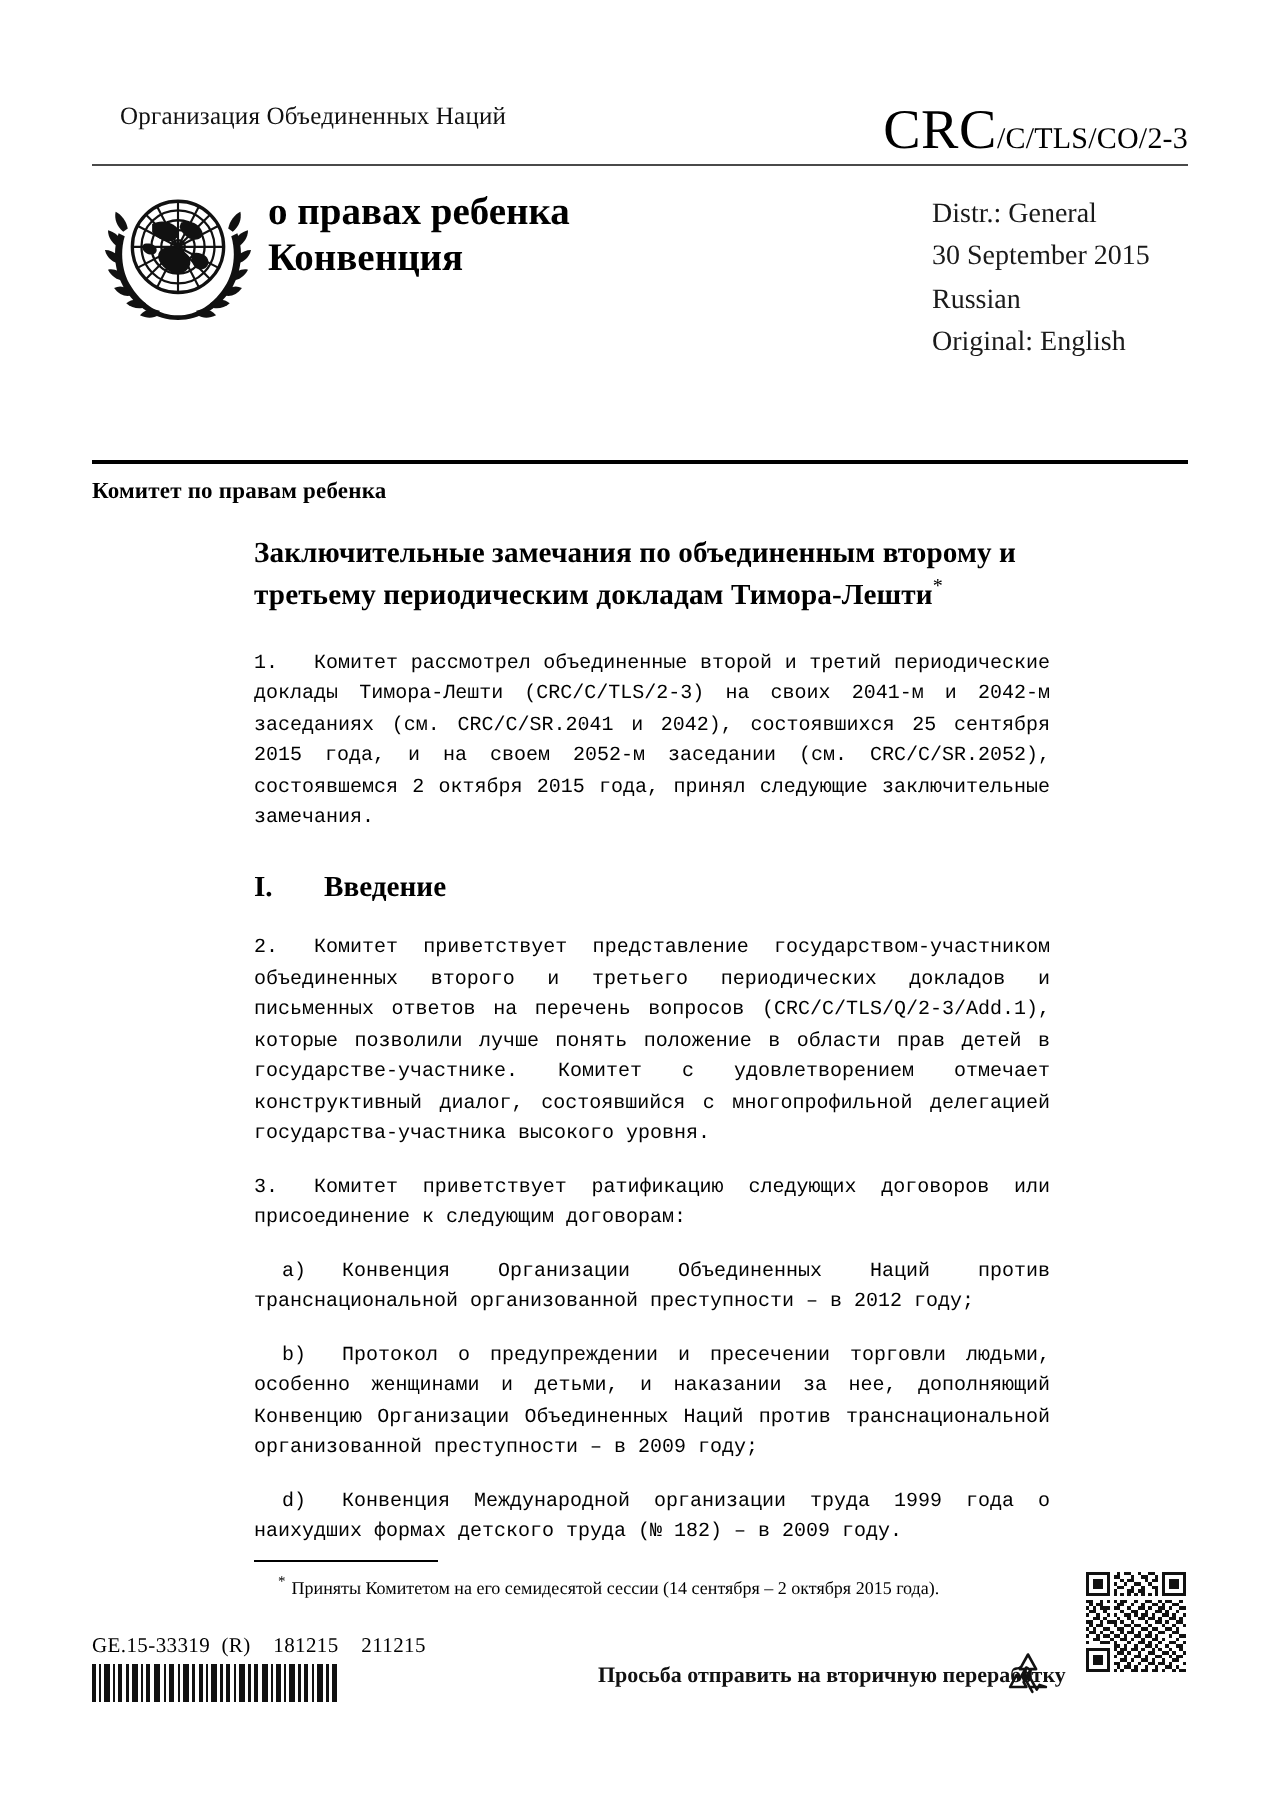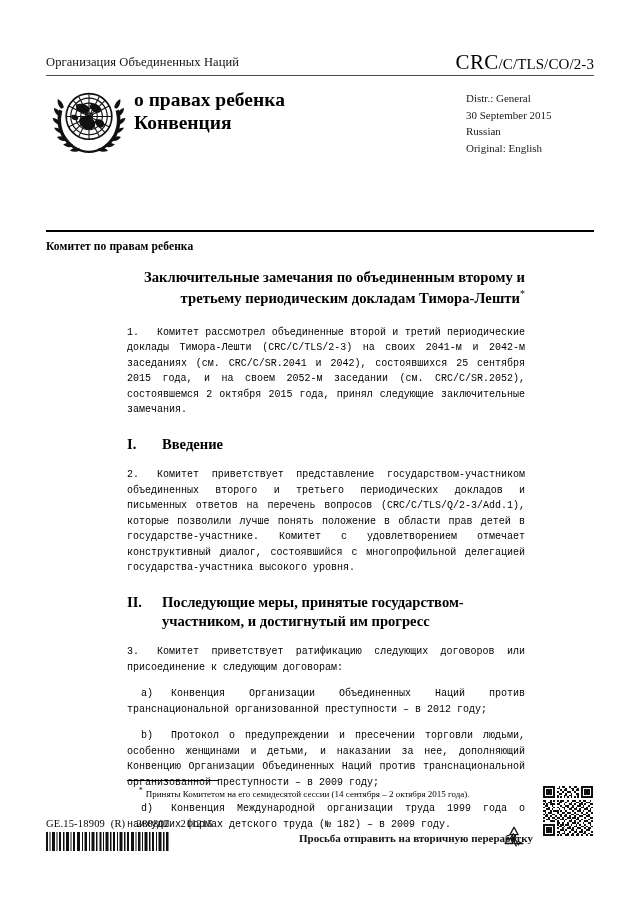--- a/index.html
+++ b/index.html
@@ -22,38 +22,39 @@
 
   
   .masthead {
     position: absolute;
     left: 46px;
     top: 52px;
     width: 548px;
   }
   .masthead-top {
     display: flex;
-    align-items: center;
+    align-items: flex-start;
     justify-content: space-between;
     padding-bottom: 2px;
+    margin-left: 14px;
   }
   .org-name {
     font-family: "Liberation Serif", serif;
     font-size: 12.5px;
     letter-spacing: 0.1px;
     color: #111;
     line-height: 1.1;
   }
   .symbol {
     font-family: "Liberation Serif", serif;
     white-space: nowrap;
     line-height: 1;
   }
   .symbol .sym-main {
-    font-size: 21px;
+    font-size: 28px;
     letter-spacing: 0.3px;
   }
   .symbol .sym-sub {
     font-size: 15px;
     letter-spacing: 0.1px;
   }
   .rule-thin {
     border-top: 1.2px solid #4a4a4a;
     width: 100%;
     height: 0;
@@ -78,21 +79,21 @@
     font-weight: bold;
     font-size: 19.5px;
     line-height: 1.18;
     flex: 1 1 auto;
   }
   .distr {
     width: 128px;
     flex: 0 0 128px;
     margin-top: 6px;
     font-family: "Liberation Serif", serif;
-    font-size: 11px;
+    font-size: 14px;
     line-height: 1.52;
     color: #1a1a1a;
   }
 
   .rule-thick {
     position: absolute;
     left: 46px;
     top: 230px;
     width: 548px;
     height: 0;
@@ -117,21 +118,20 @@
     width: 398px;
   }
 
   h1.doc-title {
     font-family: "Liberation Serif", serif;
     font-weight: bold;
     font-size: 14.6px;
     line-height: 1.33;
     margin: 0 0 16px 0;
     letter-spacing: 0.05px;
-    text-align: right;
   }
   h1.doc-title .fn-mark {
     font-size: 10px;
     vertical-align: super;
     font-weight: normal;
   }
 
   p.para {
     font-family: Liberation Mono, monospace;
     font-size: 10px;
@@ -340,23 +340,20 @@
     </p>
 
     <h2 class="section">
       <span class="snum">I.</span><span>Введение</span>
     </h2>
 
     <p class="para">
       <span class="pnum">2.</span><span>Комитет приветствует представление государством-участником объединенных второго и третьего периодических докладов и письменных ответов на перечень вопросов (CRC/C/TLS/Q/2-3/Add.1), которые позволили лучше понять положение в области прав детей в государстве-участнике. Комитет с удовлетворением отмечает конструктивный диалог, состоявшийся с многопрофильной делегацией государства-участника высокого уровня.</span>
     </p>
 
-    <h2 class="section">
-      <span class="snum">II.</span><span>Последующие меры, принятые государством-участником, и достигнутый им прогресс</span>
-    </h2>
 
     <p class="para">
       <span class="pnum">3.</span><span>Комитет приветствует ратификацию следующих договоров или присоединение к следующим договорам:</span>
     </p>
 
     <p class="para">
       <span class="pnum letter">a)</span><span>Конвенция Организации Объединенных Наций против транснациональной организованной преступности – в 2012 году;</span>
     </p>
 
     <p class="para">
@@ -372,21 +369,21 @@
 
   <div class="footnote-area">
     <div class="footnote-rule"></div>
     <div class="footnote-text">
       <span class="fn-mark">*</span><span>Приняты Комитетом на его семидесятой сессии (14 сентября – 2 октября 2015 года).</span>
     </div>
   </div>
 
   <div class="footer">
 
-    <div class="jobnum">GE.15-18909  (R)    288807    211215</div>
+    <div class="jobnum">GE.15-33319  (R)    181215    211215</div>
 
     <svg class="barcode" viewBox="0 0 124 19" preserveAspectRatio="none">
       <g fill="#111111">
         <rect x="0" y="0" width="2" height="19"></rect>
           <rect x="3.5" y="0" width="1" height="19"></rect>
         <rect x="6" y="0" width="3" height="19"></rect>
           <rect x="10.5" y="0" width="1" height="19"></rect>
         <rect x="13" y="0" width="2" height="19"></rect>
           <rect x="17" y="0" width="1.5" height="19"></rect>
         <rect x="20" y="0" width="3" height="19"></rect>

